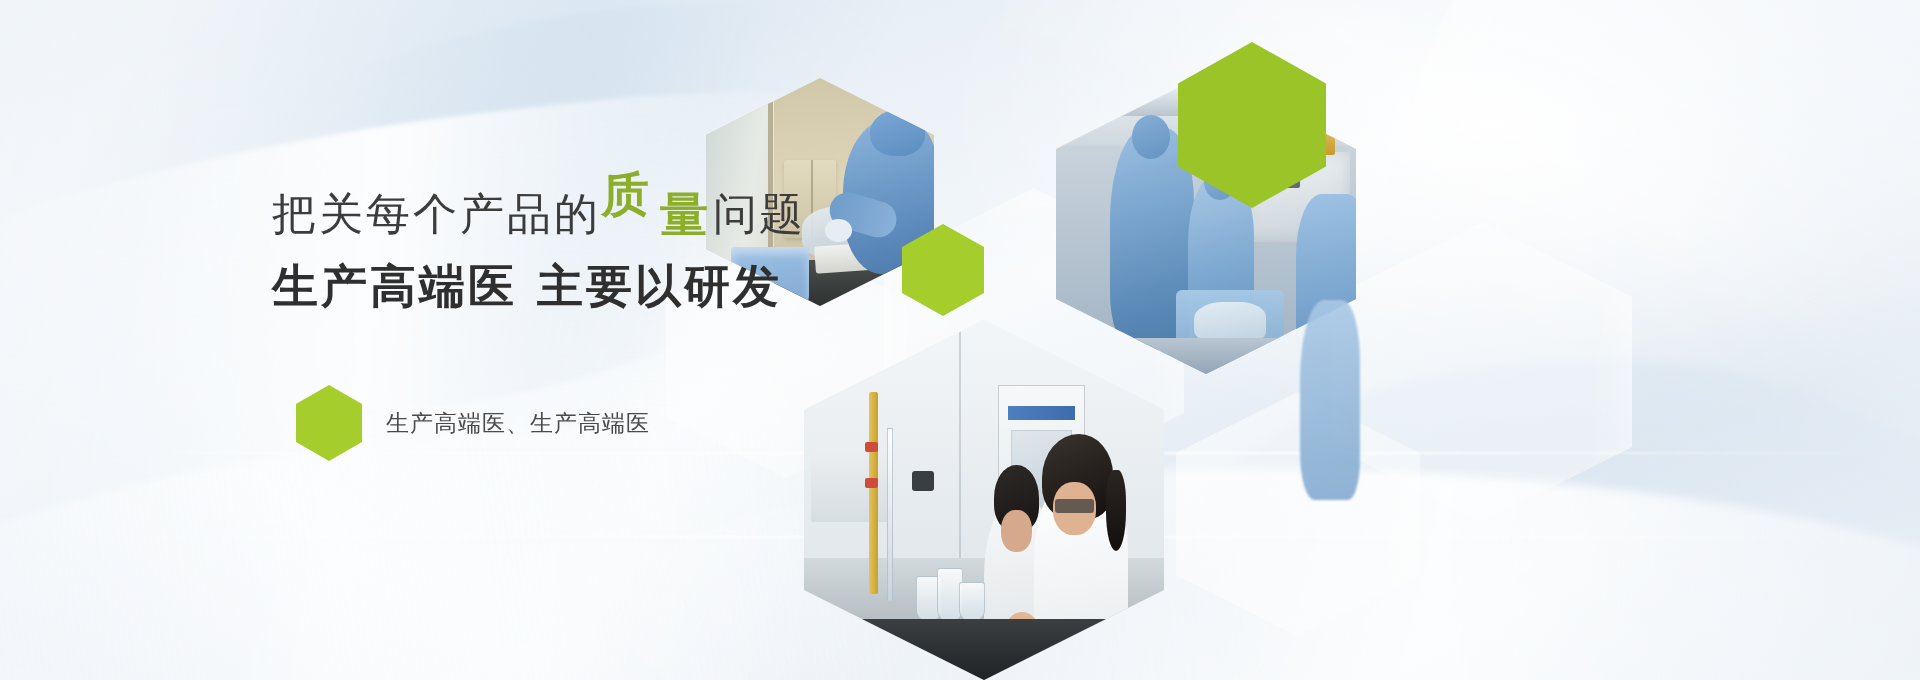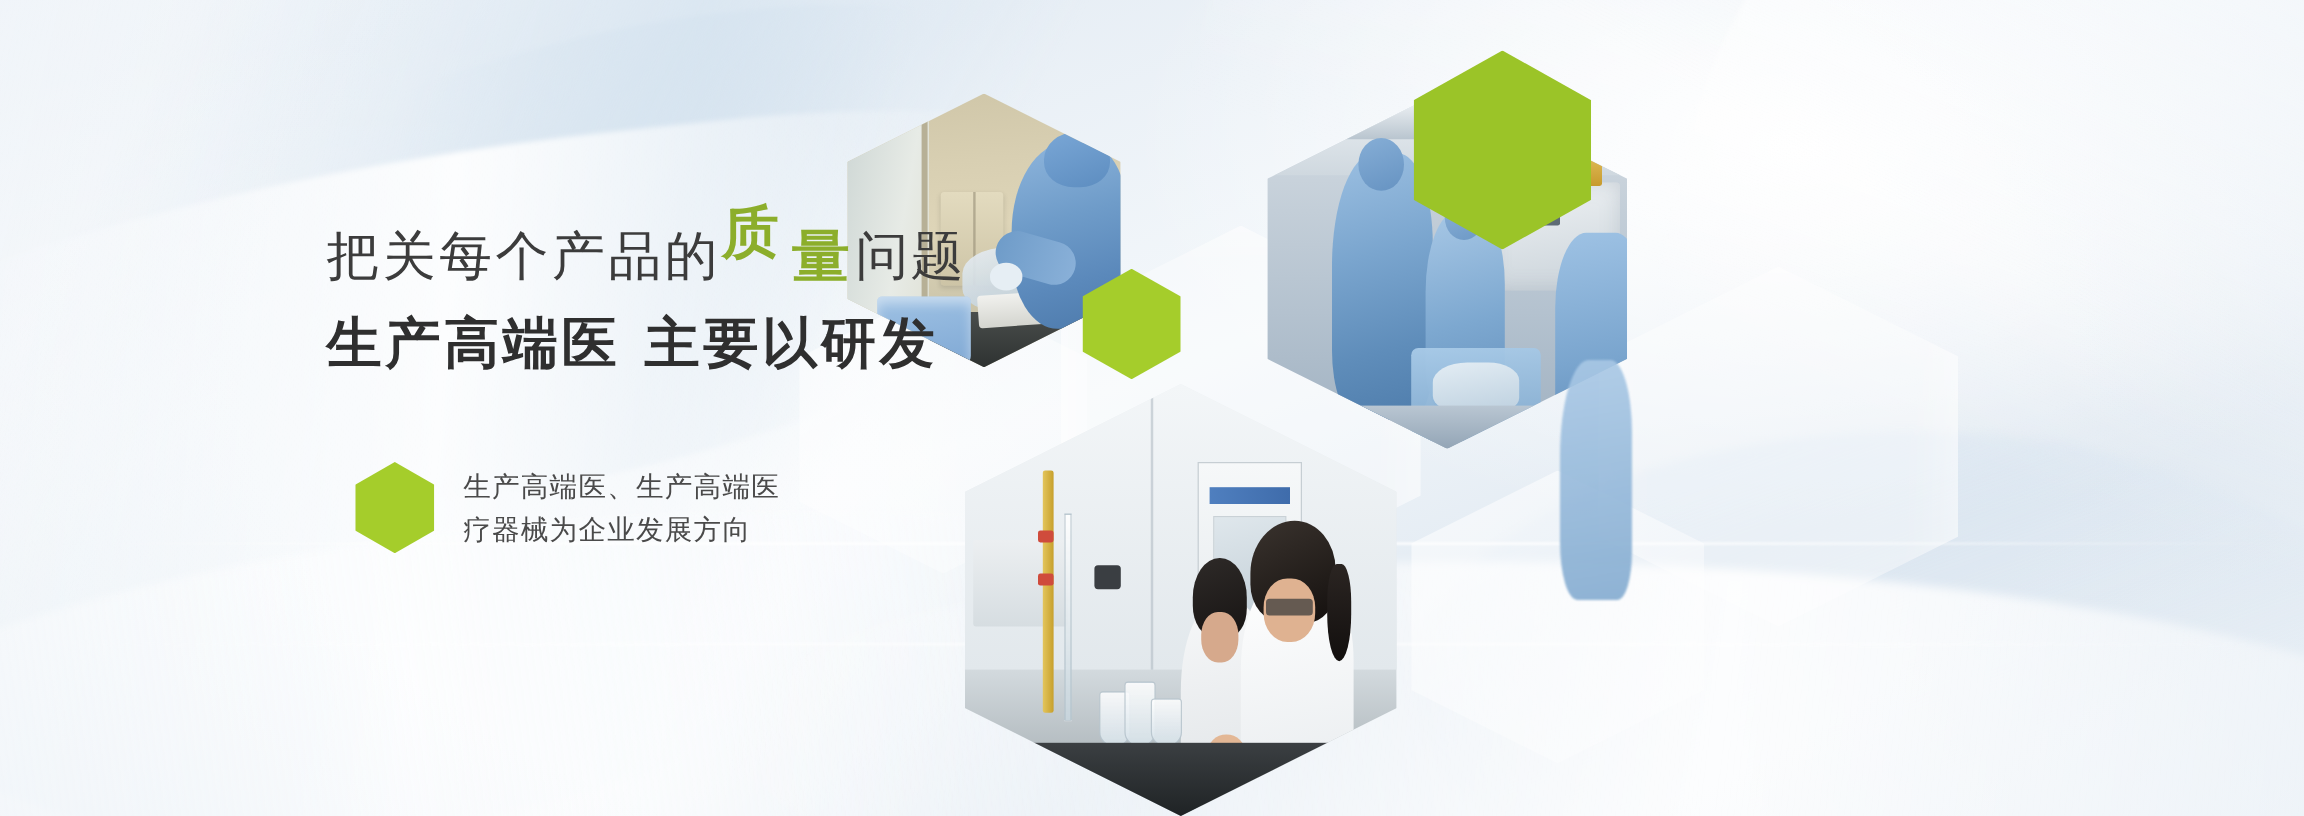--- a/index.html
+++ b/index.html
@@ -365,18 +365,17 @@
     </div>
 
     <div class="headline-2">
       <span>生产高端医</span><span class="gap"></span><span>主要以研发</span>
     </div>
 
     <div class="subline">
       <div class="hexbullet"></div>
       <div class="subtext">
         <div>生产高端医、生产高端医</div>
-        <div>疗器械为企业发展方向</div>
       </div>
     </div>
 
   </div>
 </div>
 
 </body></html>

